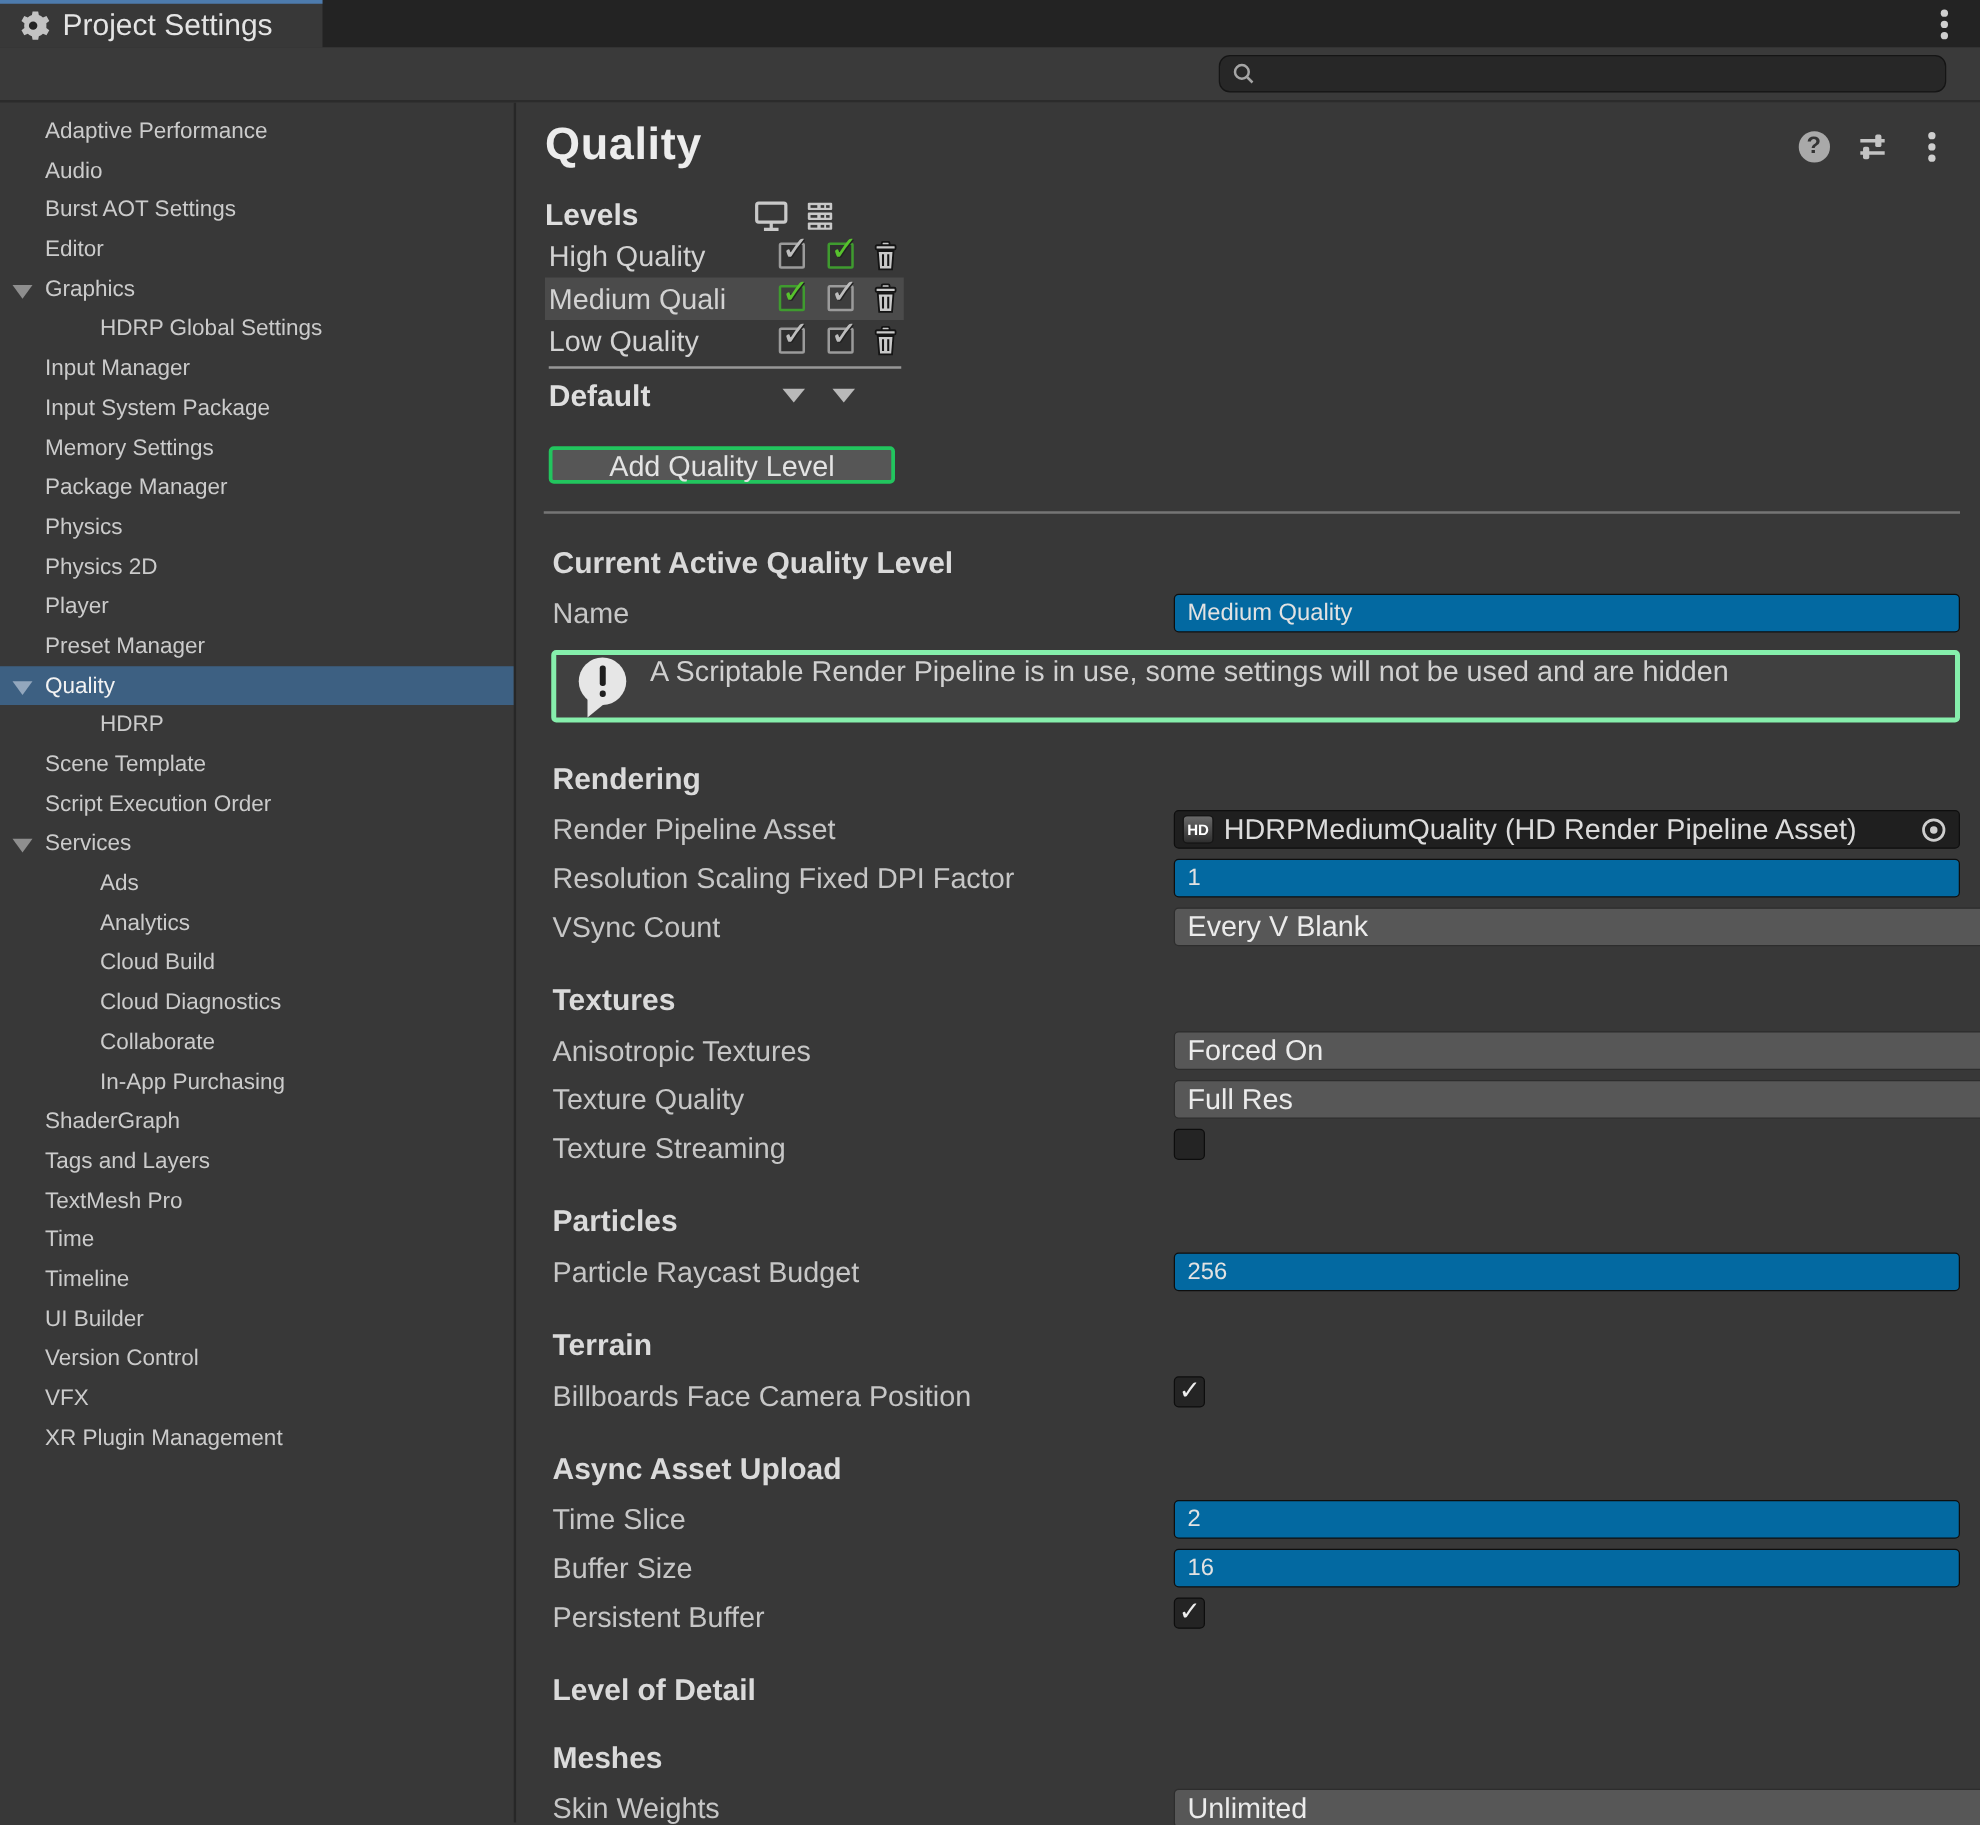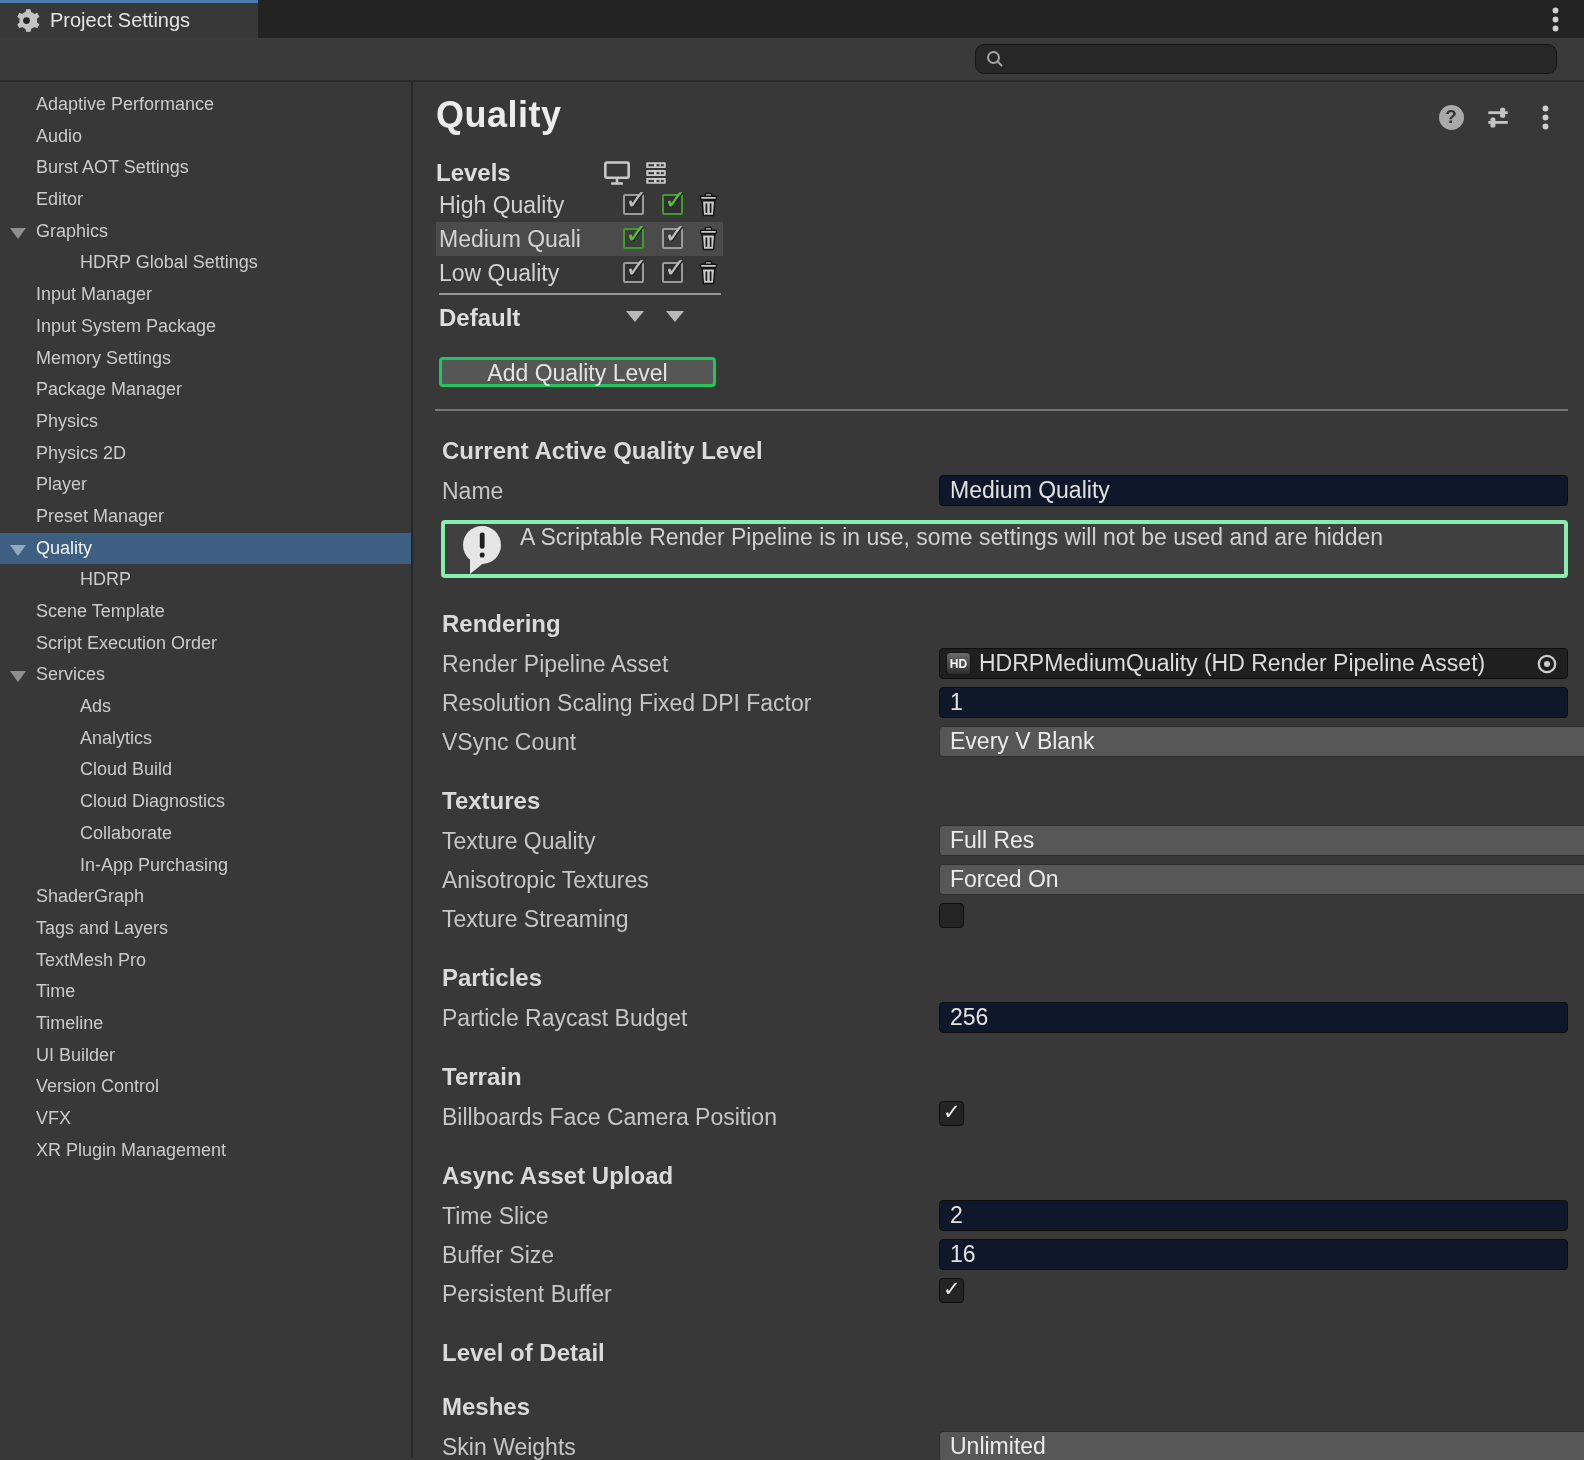--- a/index.html
+++ b/index.html
@@ -10,21 +10,21 @@
     color:#c6c6c6;
     -webkit-font-smoothing:antialiased;
   }
   
   .tabbar { position:relative; height:38px; background:#232323; }
   .tab {
     position:absolute; left:0; top:0; width:258px; height:38px;
     background:#383838; border-top:3px solid #4d7bad;
     display:flex; align-items:center; padding-left:13px; gap:10px;
   }
-  .tab-title { font-size:20px; color:#e4e4e4; }
+  .tab-title { font-size:24px; color:#e4e4e4; }
   .tabbar-kebab { position:absolute; right:16px; top:6px; width:26px; height:26px;
     display:flex; align-items:center; justify-content:center; cursor:pointer; }
   
   .toolbar { position:relative; height:44px; background:#3a3a3a; border-bottom:2px solid #2b2b2b; }
   .searchbox {
     position:absolute; right:27px; top:6px; width:582px; height:30px;
     background:#272727; border:1px solid #151515; border-radius:9px;
     display:flex; align-items:center; padding-left:9px; gap:6px;
   }
   .search-text { font-size:22px; color:#9a9a9a; flex:1; }
@@ -77,22 +77,22 @@
     color:#e3e3e3; font-size:23px; font-family:inherit; cursor:pointer; line-height:26px; }
   .separator { margin:22px 16px 0 22px; height:2px; background:#757575; }
   
   .section h2 { margin:26px 0 6px 29px; height:28px; line-height:28px;
     font-size:24px; font-weight:bold; color:#dadada; }
   .frow { position:relative; height:39px; }
   .frow.info-row { height:74px; }
   .row-label { position:absolute; left:29px; top:50%; transform:translateY(-50%);
     font-size:23px; color:#c6c6c6; white-space:nowrap; }
   .ctrl { position:absolute; left:526px; right:16px; top:4px; height:31px; }
-  .field { background:#0f172a; border:1px solid #0e0e0e; border-radius:4px;
-    font-size:23px; color:#e2e2e2; line-height:29px; padding-left:10px; cursor:text; }
+  .field { background:#0369a1; border:1px solid #0e0e0e; border-radius:4px;
+    font-size:19px; color:#e2e2e2; line-height:29px; padding-left:10px; cursor:text; }
   .dropdown { background:#575757; border:1px solid #2d2d2d; border-radius:4px;
     font-size:23px; color:#ebebeb; line-height:29px; padding-left:10px; cursor:pointer; position:relative; }
   .objfield { background:#1f1f1f; border:1px solid #0e0e0e; border-radius:4px;
     display:flex; align-items:center; padding:0 6px 0 6px; gap:8px; cursor:pointer; }
   .objbadge { width:25px; height:23px; border-radius:4px; flex:none;
     background:linear-gradient(#6a6a6a,#2e2e2e); color:#fff; font-size:12px; font-weight:bold;
     display:flex; align-items:center; justify-content:center; border:1px solid #161616; }
   .objtext { flex:1; font-size:23px; color:#dcdcdc; white-space:nowrap; overflow:hidden; }
   .objpicker { flex:none; width:28px; display:flex; justify-content:center; cursor:pointer; }
   .checkbox { width:25px; height:25px; background:#242424; border:1px solid #0d0d0d; border-radius:4px;
@@ -340,26 +340,26 @@
             <div class="ctrl field">1</div>
           </div>
           <div class="frow">
             <span class="row-label">VSync Count</span>
             <div class="ctrl dropdown"><span>Every V Blank</span></div>
           </div>
         </div>
         <div class="section">
           <h2>Textures</h2>
           <div class="frow">
+            <span class="row-label">Anisotropic Textures</span>
+            <div class="ctrl dropdown"><span>Forced On</span></div>
+          </div>
+          <div class="frow">
             <span class="row-label">Texture Quality</span>
             <div class="ctrl dropdown"><span>Full Res</span></div>
-          </div>
-          <div class="frow">
-            <span class="row-label">Anisotropic Textures</span>
-            <div class="ctrl dropdown"><span>Forced On</span></div>
           </div>
           <div class="frow">
             <span class="row-label">Texture Streaming</span>
             <div class="ctrl checkbox" style="width: 25px;"></div>
           </div>
         </div>
         <div class="section">
           <h2>Particles</h2>
           <div class="frow">
             <span class="row-label">Particle Raycast Budget</span>

